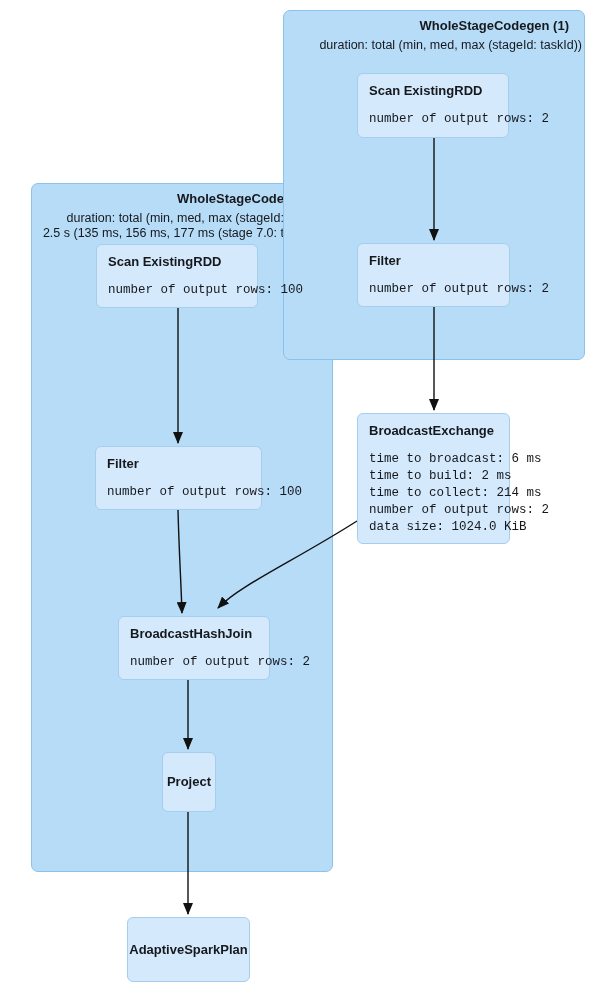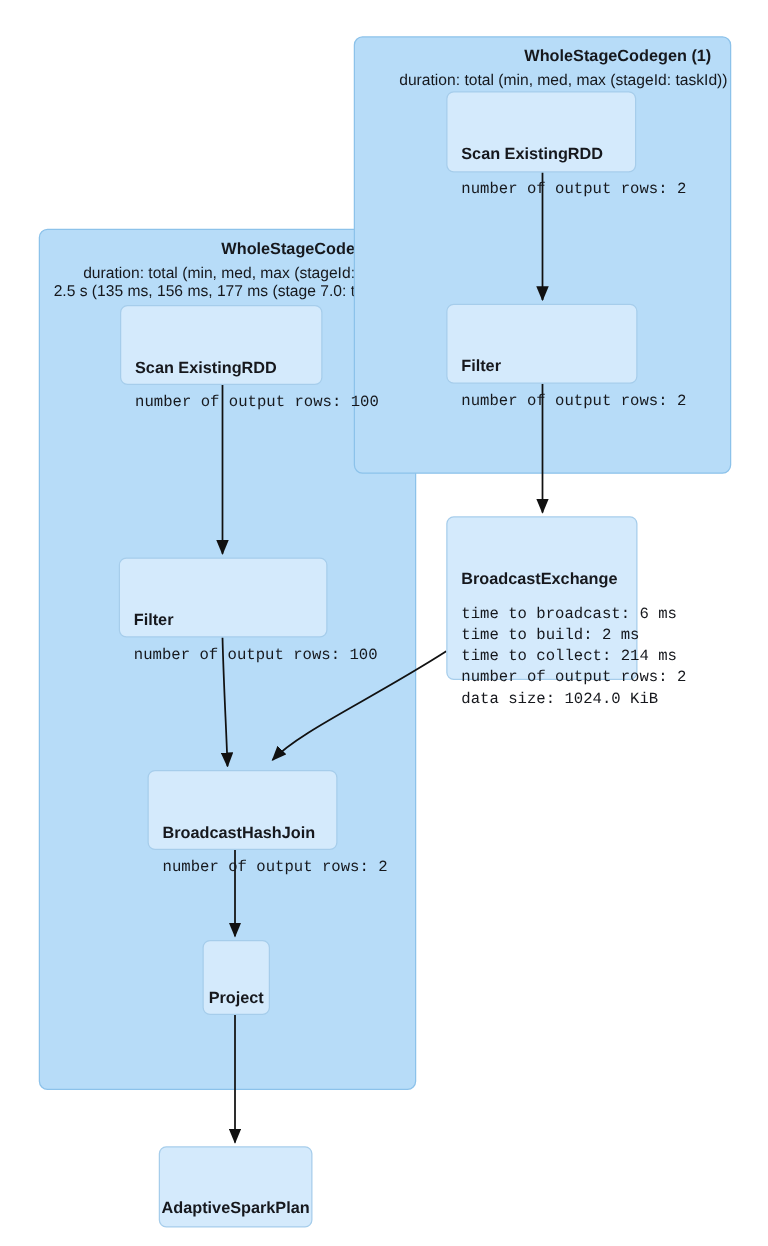--- a/index.html
+++ b/index.html
@@ -11,39 +11,39 @@
     color:var(--text,#16181d);
     overflow:hidden;
   }
   .cluster {
     position:absolute;
     background:var(--cluster-fill,#b7dcf8);
     border:1.5px solid var(--cluster-border,#8cc2ea);
     border-radius:7px;
     box-sizing:border-box;
   }
-  .cluster-right { left:283px; top:29px;  width:302px; height:350px; z-index:2; }
+  .cluster-right { left:283px; top:10px;  width:302px; height:350px; z-index:2; }
   .cluster-left  { left:31px;  top:183px; width:302px; height:689px; z-index:1; }
   .cluster-title { font-weight:bold; font-size:13px; line-height:16px; white-space:nowrap; }
   .duration-line { font-size:12.5px; line-height:14.5px; white-space:nowrap; }
   .cluster-right .cluster-title { position:absolute; top:7px; right:15px; }
   .cluster-right .durations { position:absolute; top:27px; left:2px; right:2px; text-align:right; }
   .cluster-left .head { position:absolute; top:7px; left:6px; right:48px; text-align:right; }
   .cluster-left .cluster-title { margin-bottom:4px; }
   #edges { position:absolute; left:0; top:0; z-index:5; }
   .node {
     position:absolute;
     background:var(--node-fill,#d4eafc);
     border:1.5px solid var(--node-border,#a6cdeb);
     border-radius:6px;
     box-sizing:border-box;
     padding:9px 11px;
     z-index:10;
   }
-  .node-title { font-weight:bold; font-size:13px; line-height:16px; white-space:nowrap;margin-top:32px; }
+  .node-title { font-weight:bold; font-size:13px; line-height:16px; white-space:nowrap; }
   .node-metrics { margin-top:12px; }
   .metric-line { font-size:12.5px; line-height:17px; white-space:nowrap;font-family:Liberation Mono, monospace; }
   .node-centered { display:flex; align-items:center; justify-content:center; padding:0; }
 </style>
 </head>
 <body>
 
 <div id="canvas">
 
   <div class="cluster cluster-left">

